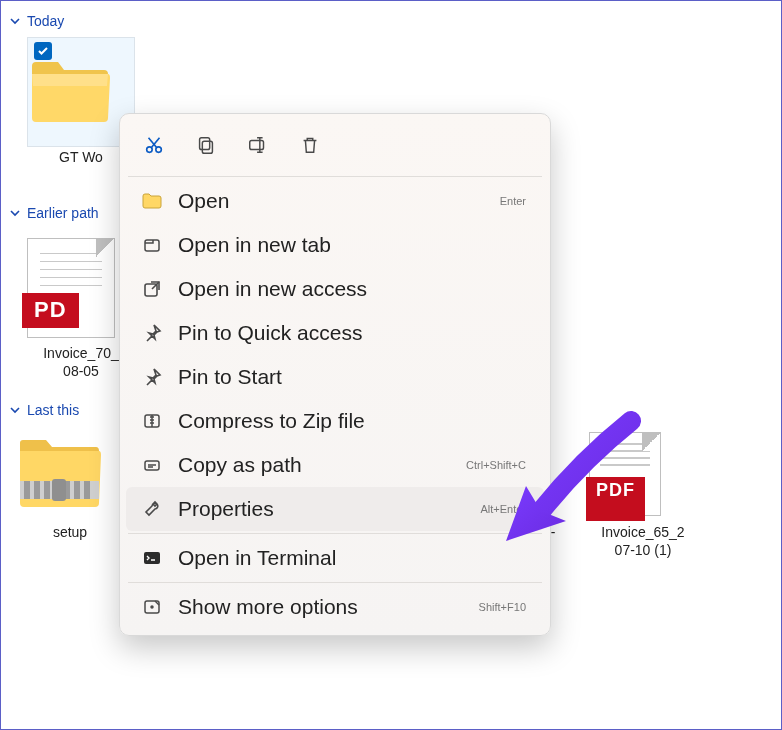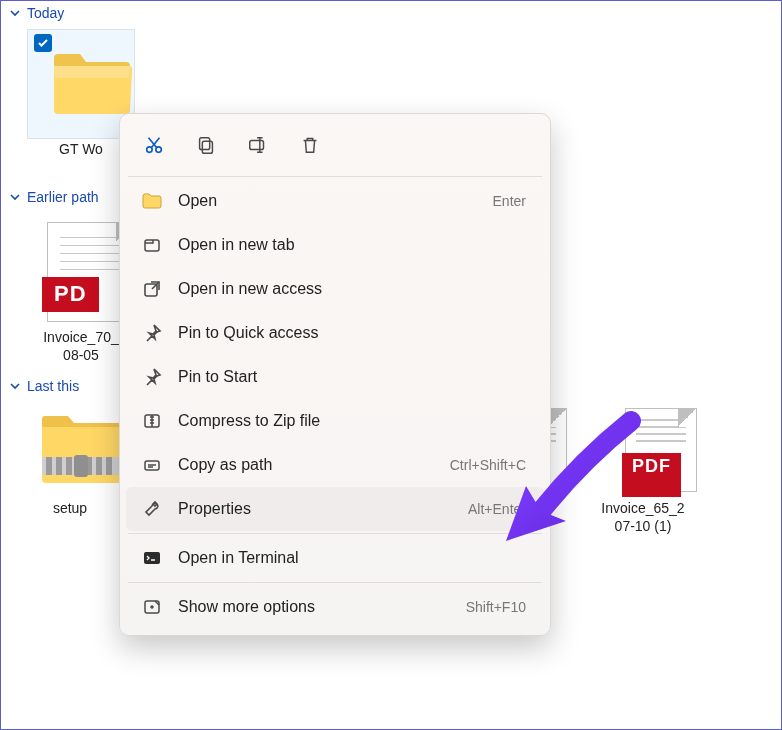--- a/index.html
+++ b/index.html
@@ -13,21 +13,21 @@
     background: #fff;
     border: 1px solid #5b5fc7;
     overflow: hidden;
     position: relative;
   }
 
   
   .group-header {
     display: flex;
     align-items: center;
-    padding: 4px 8px 4px 8px;
+    padding: 12px 8px 4px 8px;
     color: #1a49b0;
     font-size: 14px;
     cursor: default;
   }
   .chev { margin-right: 6px; display: inline-flex; }
 
   
   .file-row {
     display: flex;
     flex-wrap: nowrap;
@@ -37,21 +37,21 @@
 
   .item {
     width: 124px;
     display: flex;
     flex-direction: column;
     align-items: center;
     position: relative;
   }
   .item .thumb {
     width: 108px; height: 110px;
-    display: flex; align-items:center; justify-content:flex-end;
+    display: flex; align-items:center; justify-content:flex-start;
     position: relative;
   }
   .item .label {
     margin-top: 2px;
     text-align: center;
     font-size: 14px;
     line-height: 1.25;
     color: #222;
     min-height: 34px;
     width: 130px;
@@ -138,22 +138,22 @@
   .ctx-item {
     display:flex; align-items:center;
     padding: 10px 18px 10px 14px;
     gap: 14px;
     color:#222;
     border-radius:6px;
     margin: 0 6px;
   }
   .ctx-item.highlight { background: #efeceb; }
   .ctx-item .ico { width:24px; height:24px; display:flex;align-items:center;justify-content:center; color:#4a4a4a; }
-  .ctx-item .txt { flex:1; font-size:16px; }
-  .ctx-item .shortcut { color:#777; font-size:14px;text-align:center; }
+  .ctx-item .txt { flex:1; font-size:21px; }
+  .ctx-item .shortcut { color:#777; font-size:11px;text-align:center; }
 
   
   .arrow-annot {
     position: absolute;
     left: 430px; top: 400px;
     pointer-events:none;
   }
 </style>
 </head>
 <body>

